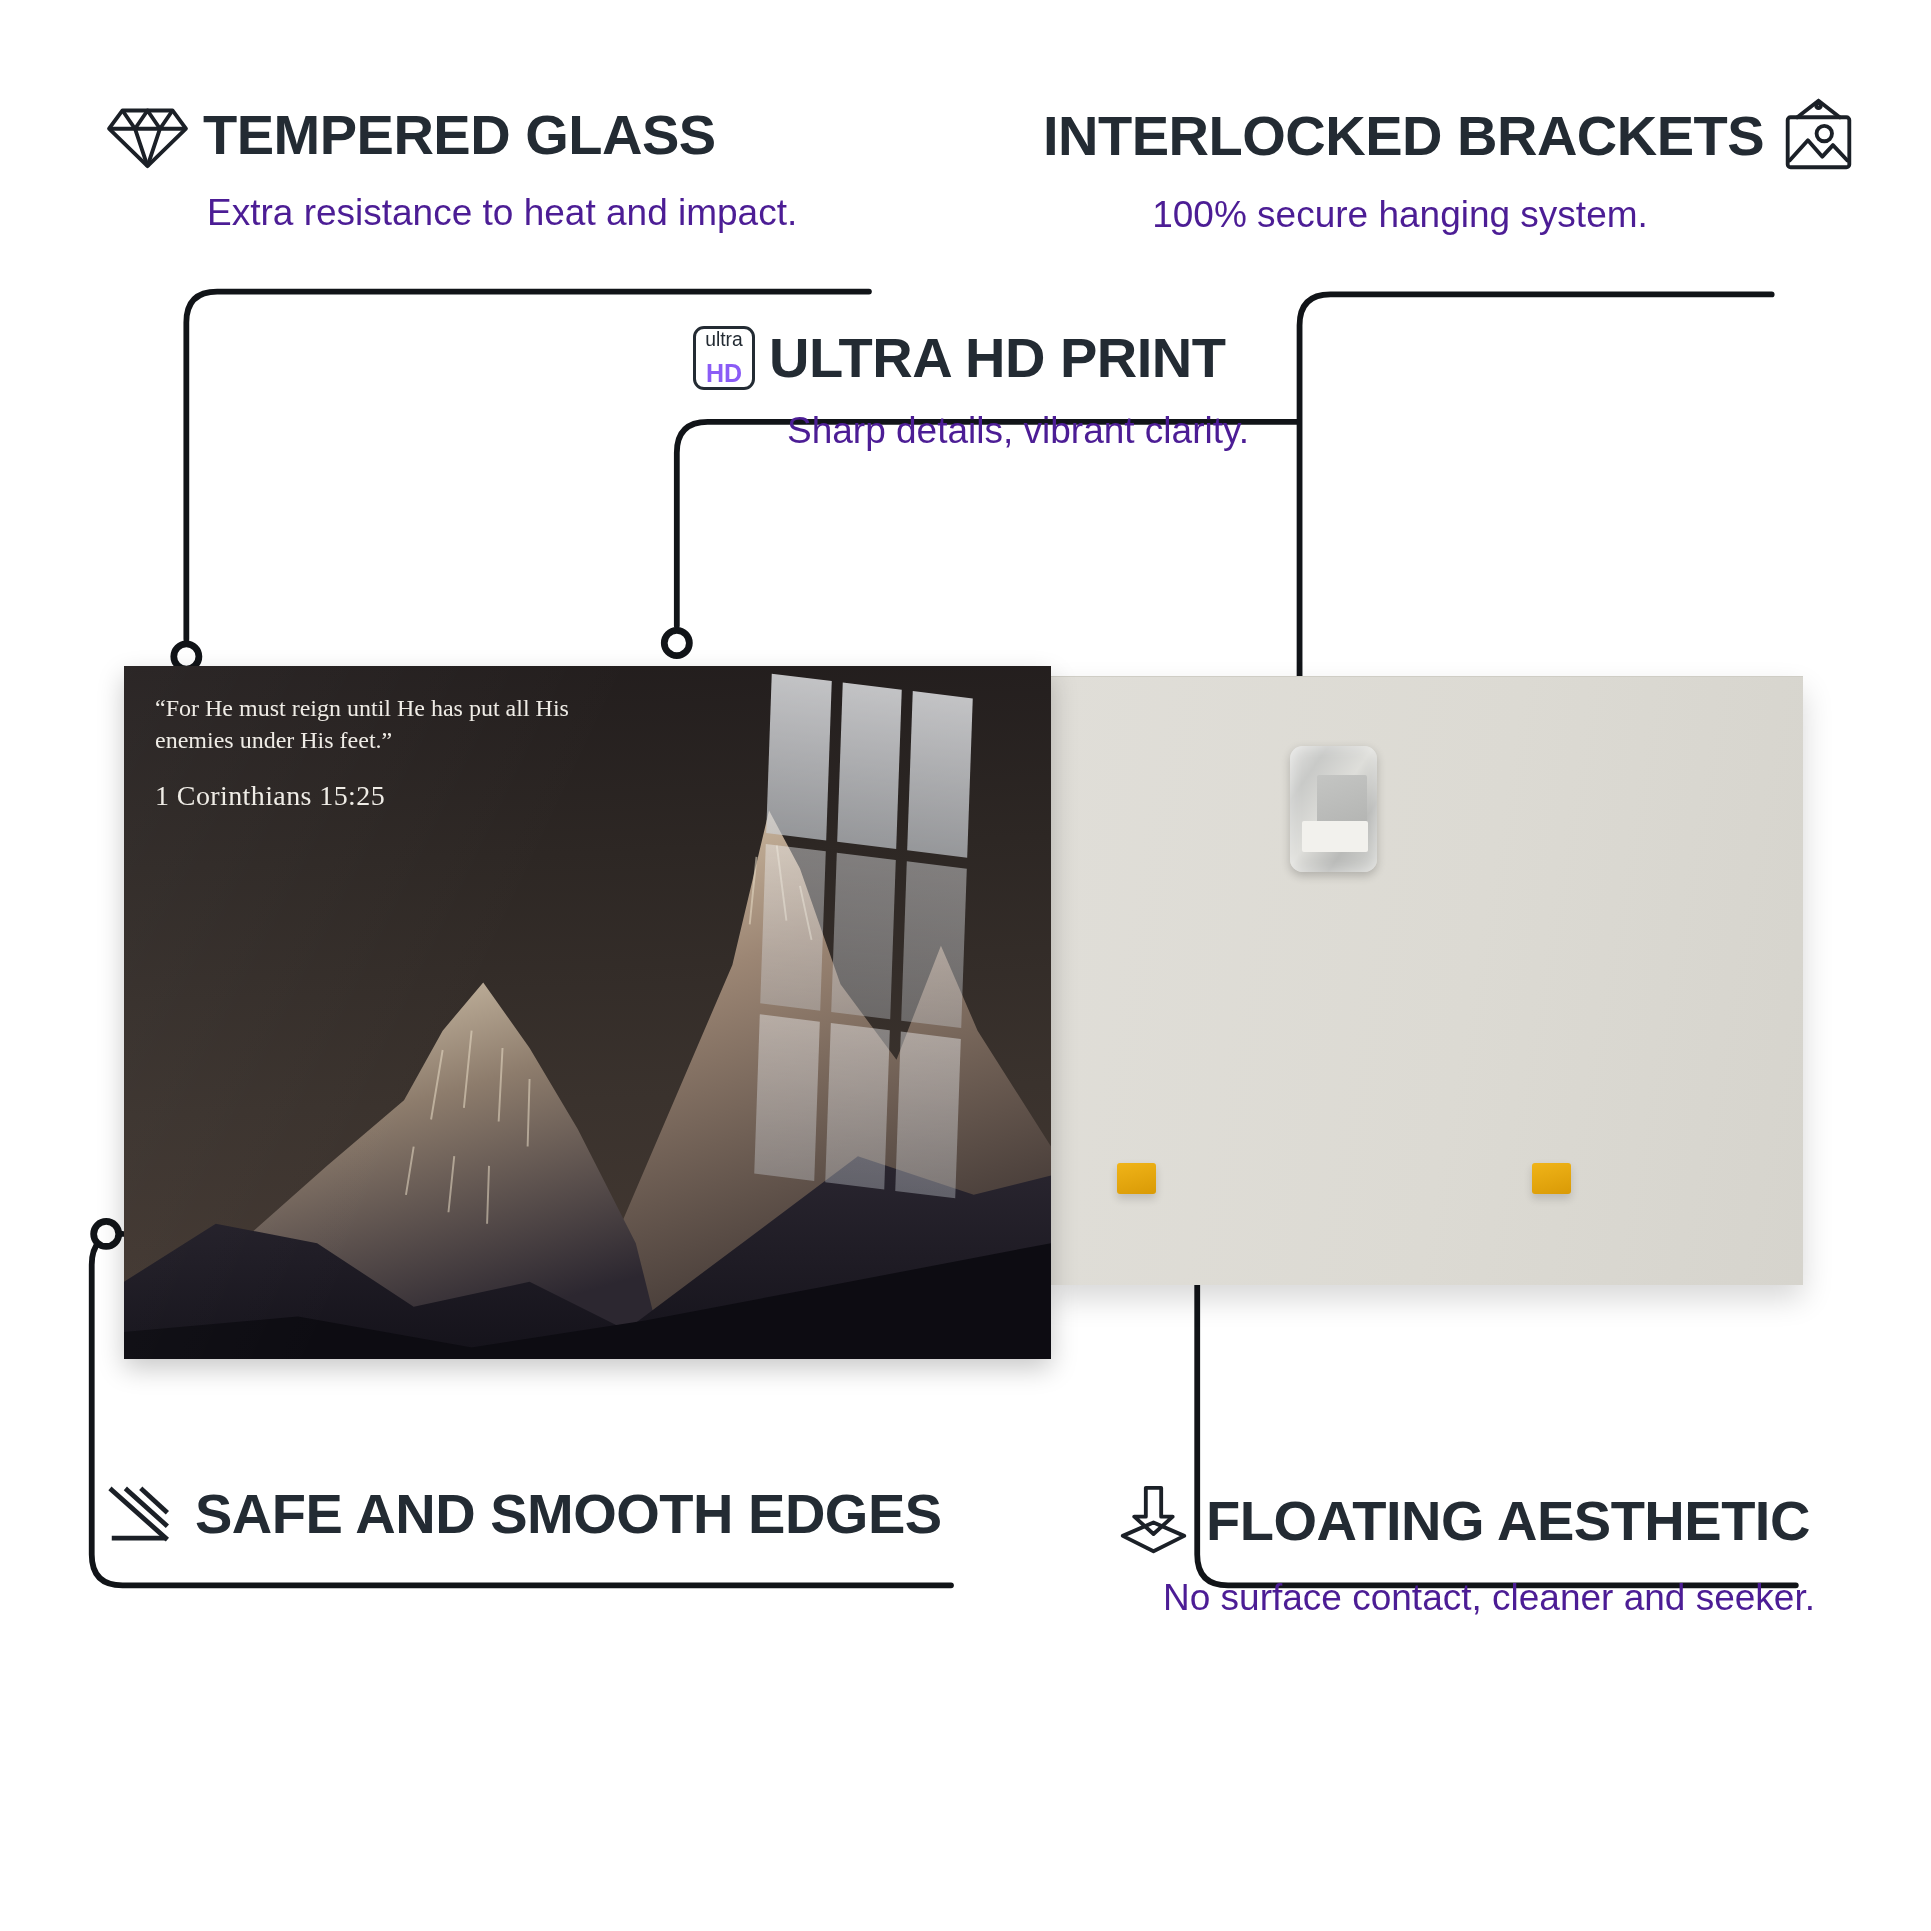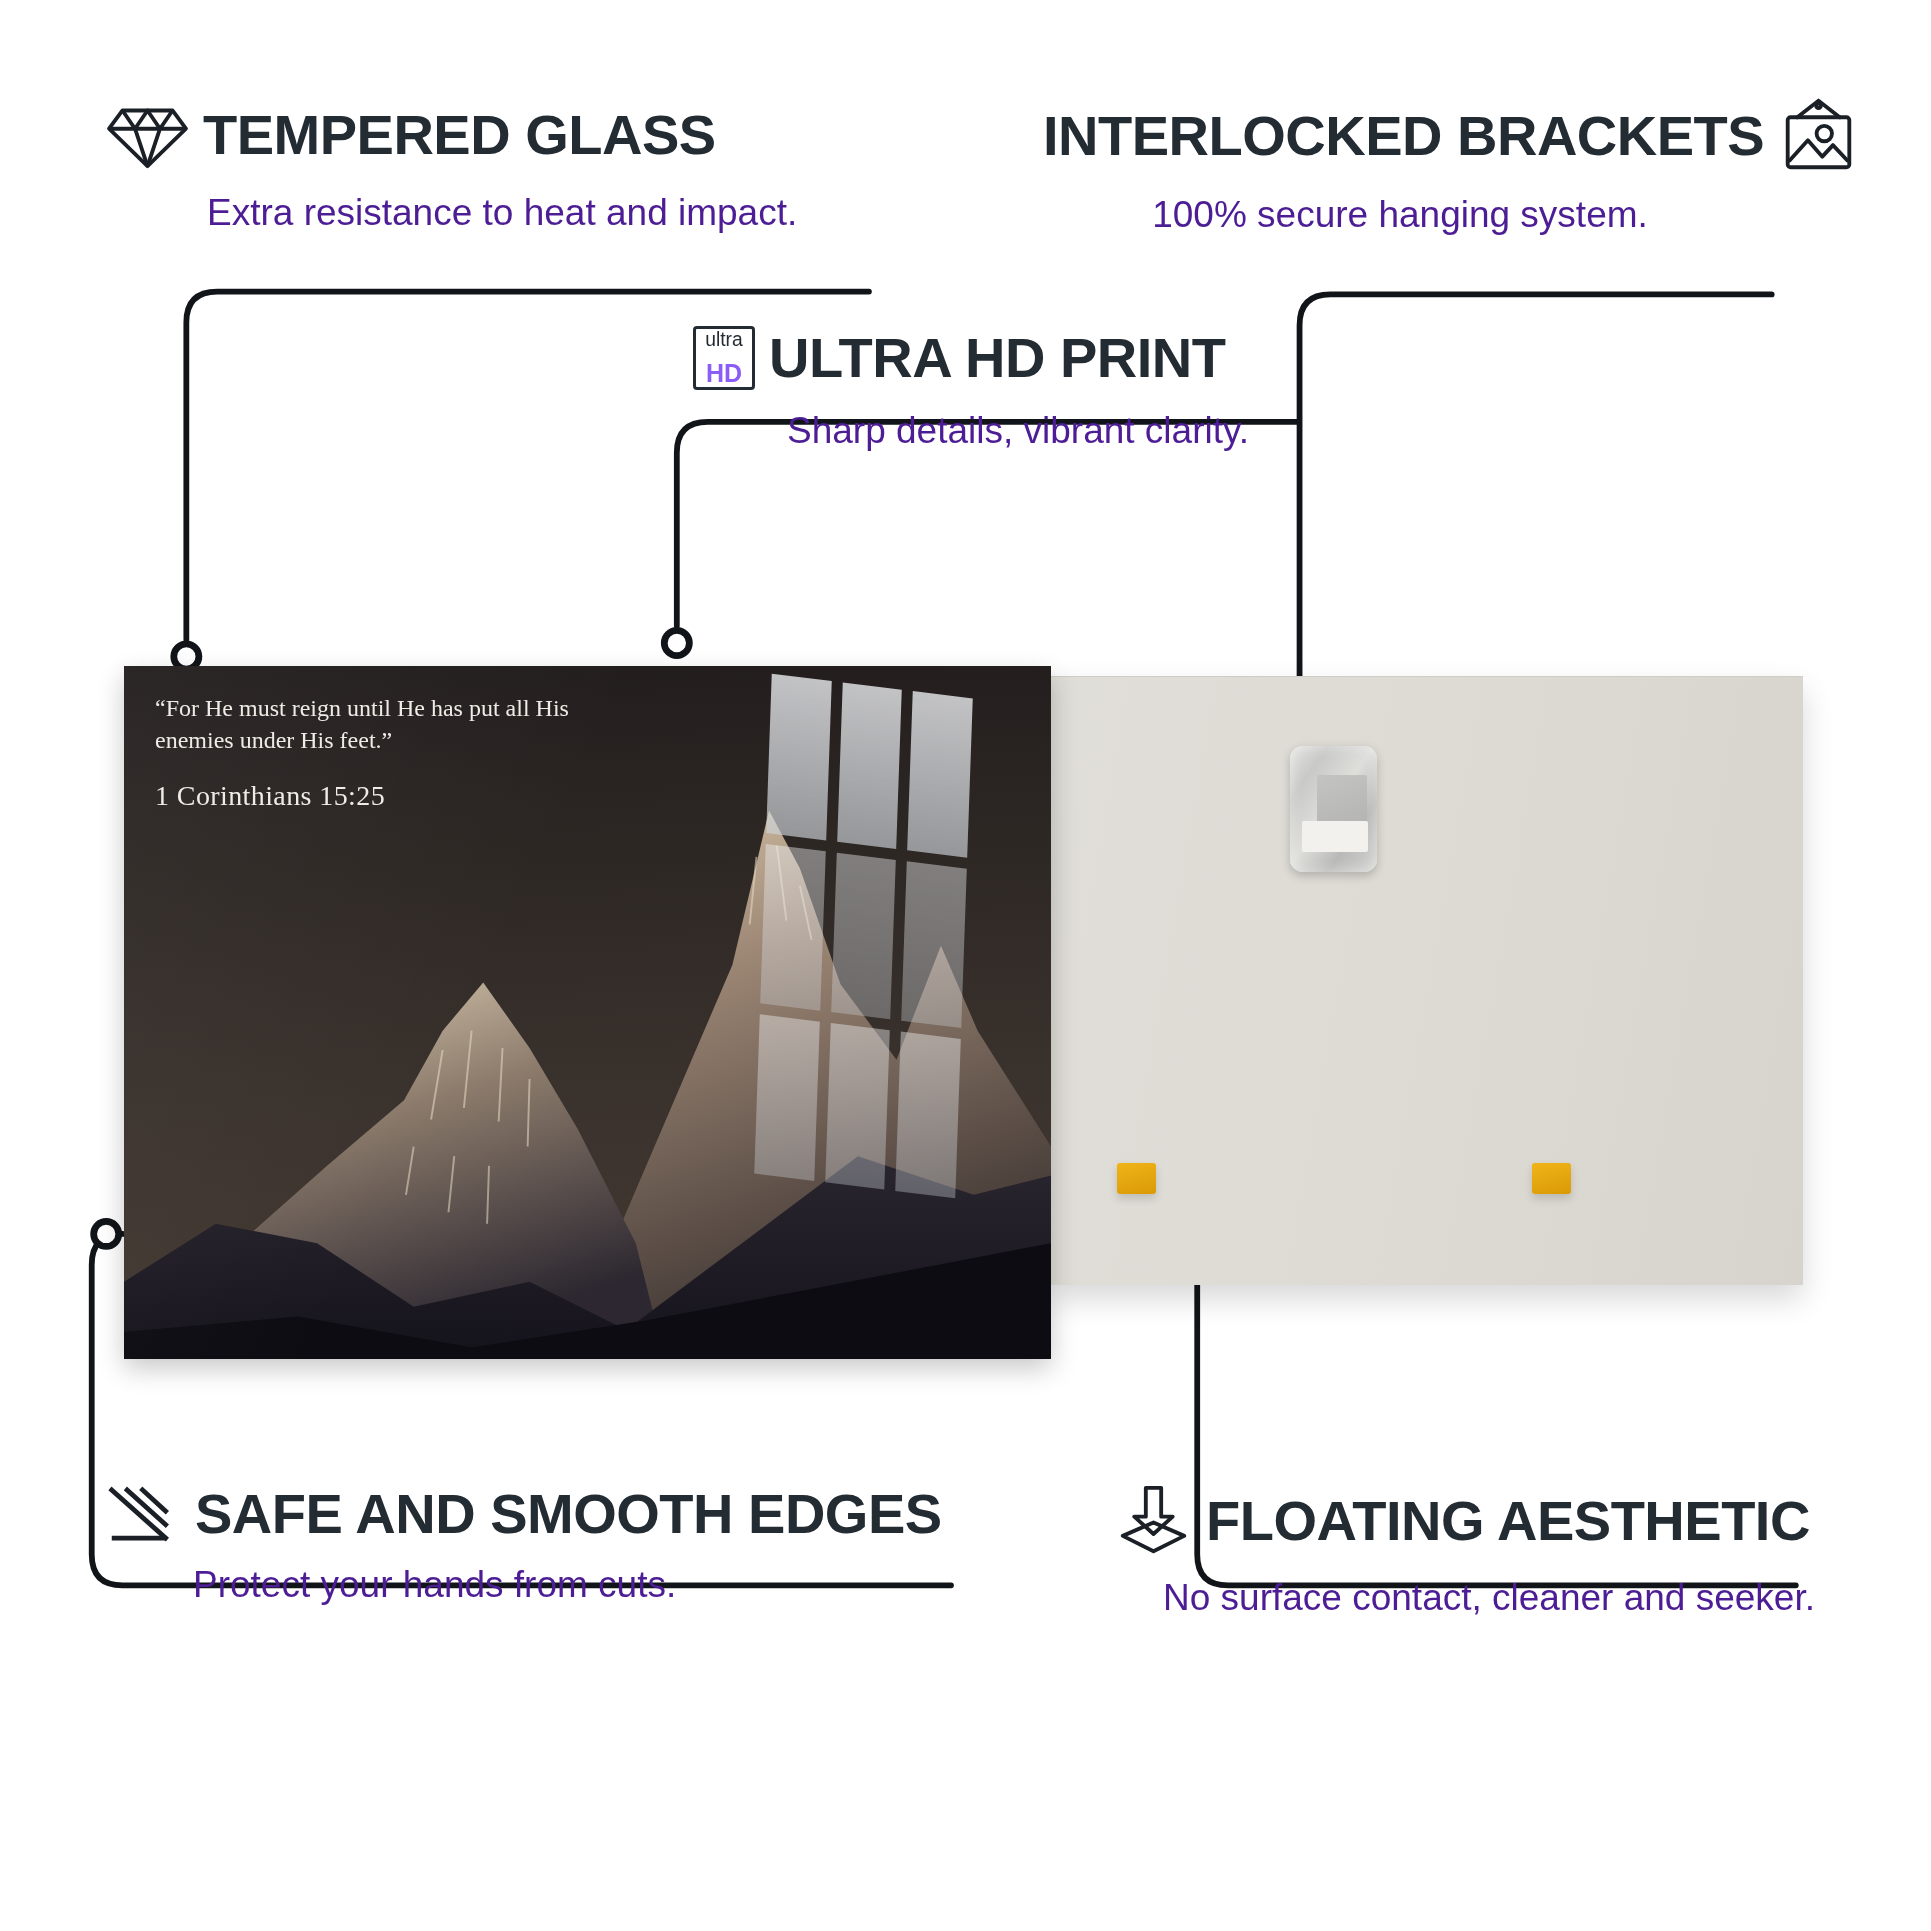--- a/index.html
+++ b/index.html
@@ -31,21 +31,21 @@
   .f-uh .feat-sub{margin-left:94px;}
   .f-se{left:106px;top:1484px;}
   .f-se .feat-sub{margin-left:87px;}
   .f-fa{left:1115px;top:1484px;}
   .f-fa .feat-sub{margin-left:48px;}
 
   .icn{flex:0 0 auto;display:block;}
 
   
   .ultrahd-box{
-    width:62px;height:64px;border:3.9px solid #232b33;border-radius:4px;
+    width:62px;height:64px;border:3.9px solid #232b33;border-radius:11px;
     display:flex;flex-direction:column;align-items:center;justify-content:center;
     line-height:1;box-sizing:border-box;
   }
   .ultrahd-box .u1{font-size:19.3px;font-weight:400;color:#232b33;}
   .ultrahd-box .u2{font-size:25px;font-weight:700;color:#8b5cf6;margin-top:12px;}
 
   
   #front-panel{
     position:absolute;left:124px;top:666px;width:927px;height:693px;
     overflow:hidden;
@@ -184,21 +184,20 @@
       <svg class="icn" width="75" height="60" viewBox="0 0 78 62">
         <g stroke="#1b2027" stroke-width="5" stroke-linecap="square">
           <path d="M6 6 L62 56"></path>
           <path d="M22 6 L62 42"></path>
           <path d="M38 6 L62 28"></path>
         </g>
         <path d="M6 56 L62 56" stroke="#1b2027" stroke-width="5"></path>
       </svg>
       <span class="feat-title">SAFE AND SMOOTH EDGES</span>
     </div>
-    <div class="feat-sub">Protect your hands from cuts.</div>
   </div>
 
   <div class="feature f-fa">
     <div class="feat-head">
       <svg class="icn" width="77" height="73" viewBox="0 0 80 76">
         <g fill="none" stroke="#1b2027" stroke-width="4" stroke-linejoin="round">
           <path d="M32 4 H48 V34 H60 L40 52 L20 34 H32 Z"></path>
           <path d="M40 40 L72 54 L40 70 L8 54 Z"></path>
         </g>
       </svg>

